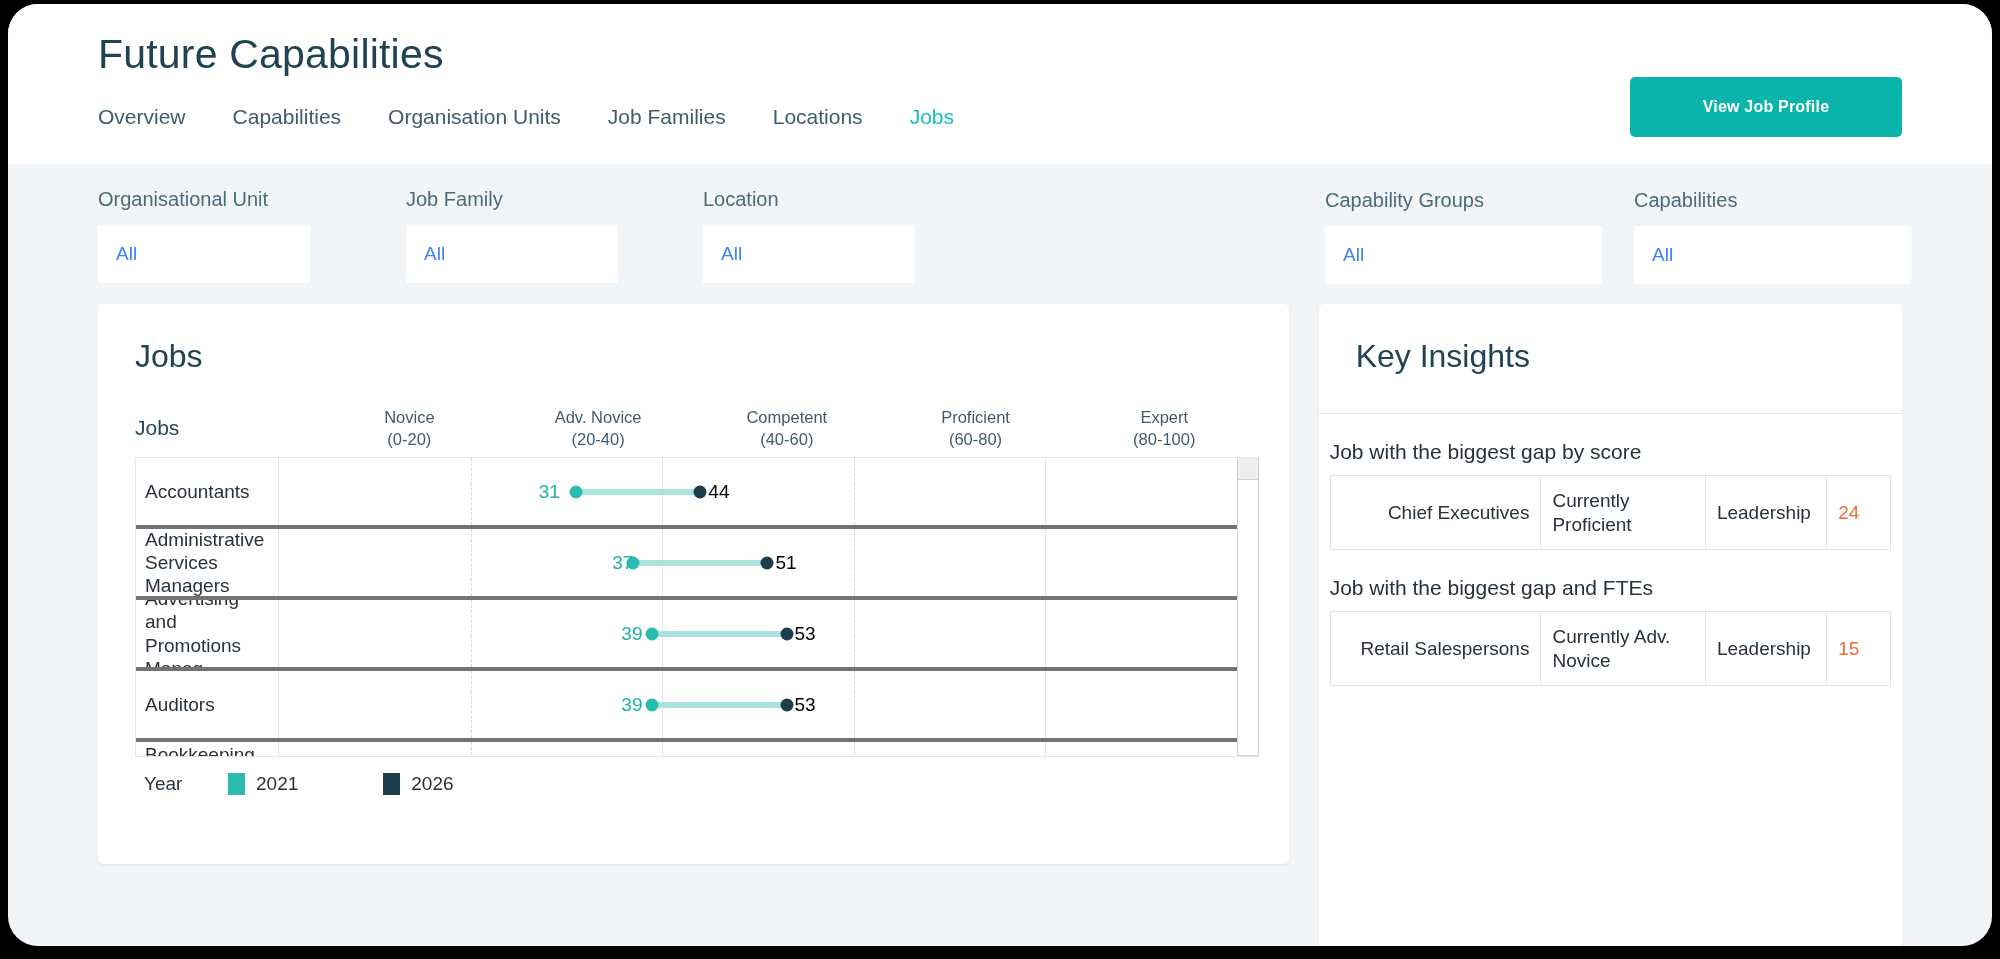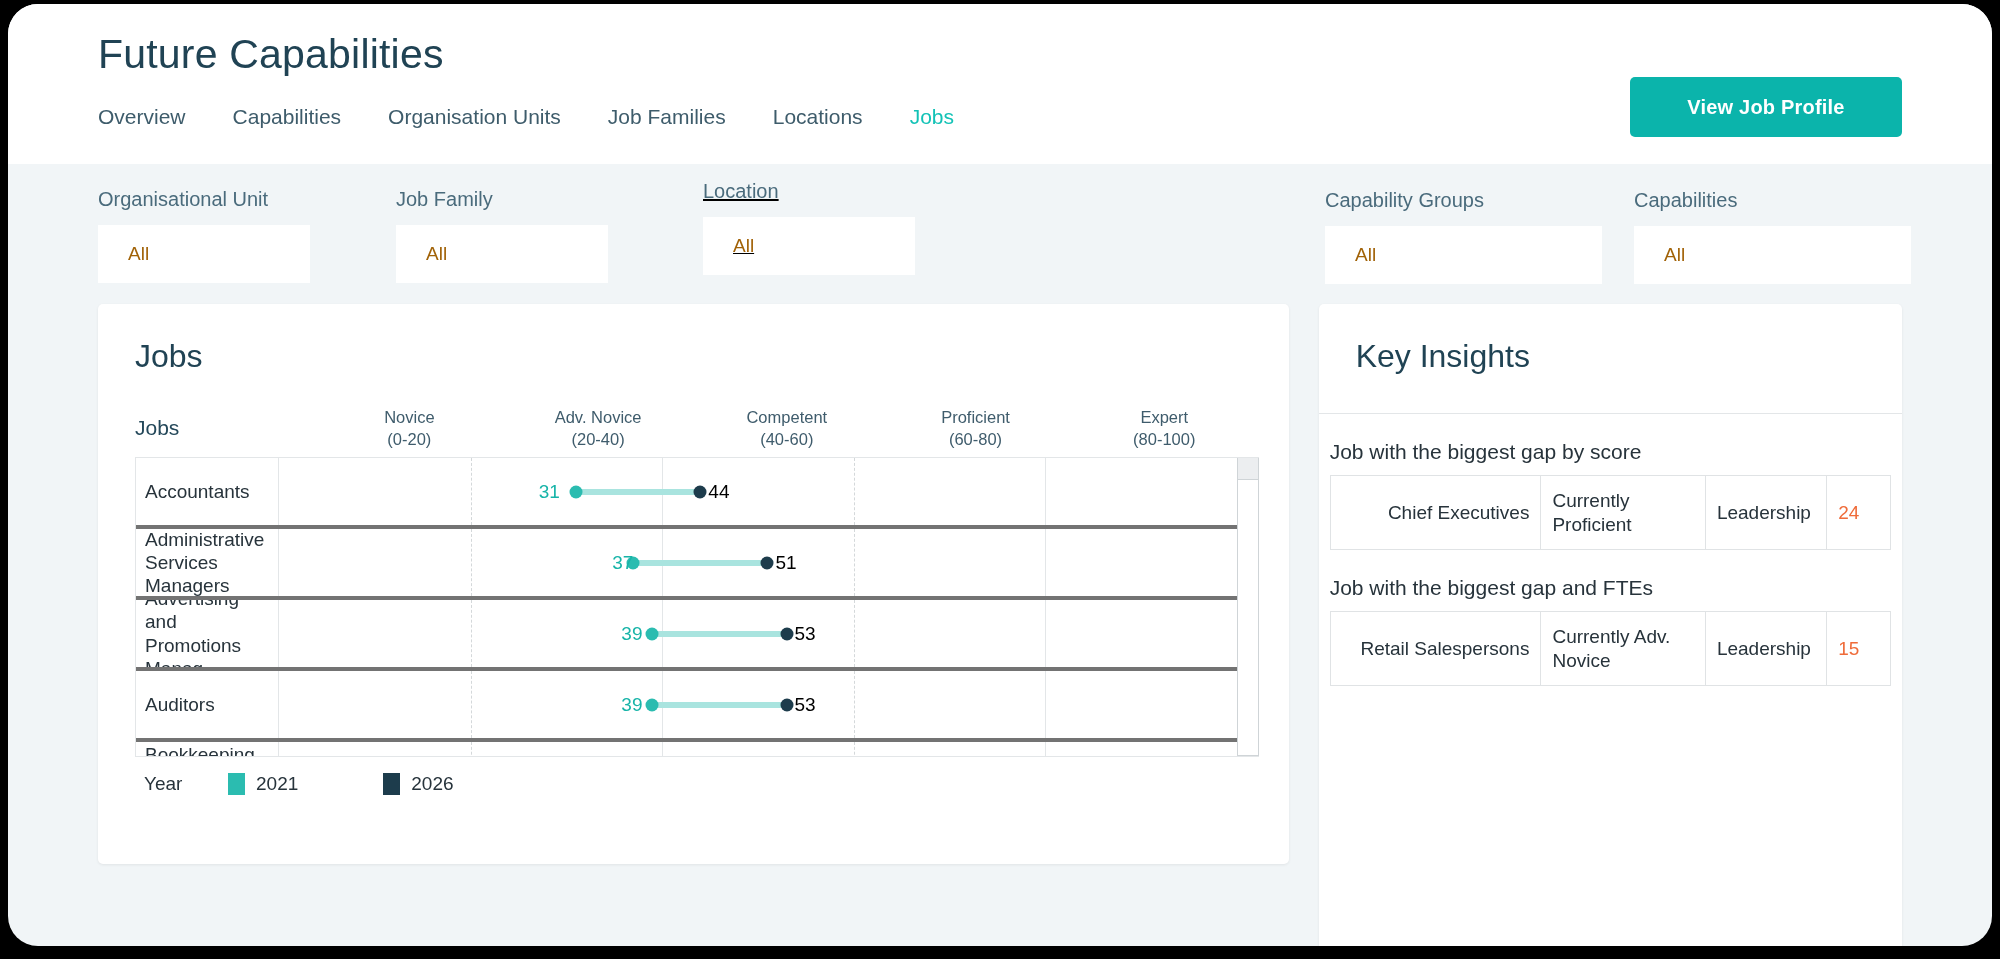--- a/index.html
+++ b/index.html
@@ -49,21 +49,21 @@
   .nav-item.active { color: #12c2b6; }
 
   .view-profile-btn {
     position: absolute;
     right: 90px; top: 73px;
     width: 272px; height: 60px;
     background: #0bb4ab;
     color: #ffffff;
     border: none;
     border-radius: 5px;
-    font-size: 20px;
+    font-size: 16px;
     font-weight: bold;
     font-family: "Liberation Sans", sans-serif;
     cursor: pointer;
     letter-spacing: 0.2px;
   }
 
   
   .filters {
     position: relative;
     height: 140px;
@@ -74,22 +74,22 @@
     font-size: 20px;
     color: #4a6b7c;
     margin-bottom: 14px;
     white-space: nowrap;
   }
   .filter-box {
     background: #ffffff;
     height: 58px;
     border: none;
     font-size: 19px;
-    color: #a16207;
-    padding: 0 30px;
+    color: #3b82f6;
+    padding: 0 18px;
     display: flex;
     align-items: center;
     font-family: "Liberation Sans", sans-serif;
     cursor: pointer;
   }
 
   
   .main {
     position: relative;
     padding: 0 90px;
@@ -296,25 +296,25 @@
       <div class="nav-item active">Jobs</div>
     </div>
     <button class="view-profile-btn">View Job Profile</button>
   </div>
 
   <div class="filters">
     <div class="filter-group" style="left:90px; top:24px; width:212px;">
       <div class="filter-label">Organisational Unit</div>
       <div class="filter-box">All</div>
     </div>
-    <div class="filter-group" style="left:388px; top:24px; width:212px;">
+    <div class="filter-group" style="left:398px; top:24px; width:212px;">
       <div class="filter-label">Job Family</div>
       <div class="filter-box">All</div>
     </div>
-    <div class="filter-group" style="left:695px; top:16px; width:212px;text-decoration:underline;">
+    <div class="filter-group" style="left:695px; top:24px; width:212px;">
       <div class="filter-label">Location</div>
       <div class="filter-box">All</div>
     </div>
     <div class="filter-group" style="left:1317px; top:25px; width:277px;">
       <div class="filter-label">Capability Groups</div>
       <div class="filter-box">All</div>
     </div>
     <div class="filter-group" style="left:1626px; top:25px; width:277px;">
       <div class="filter-label">Capabilities</div>
       <div class="filter-box">All</div>

